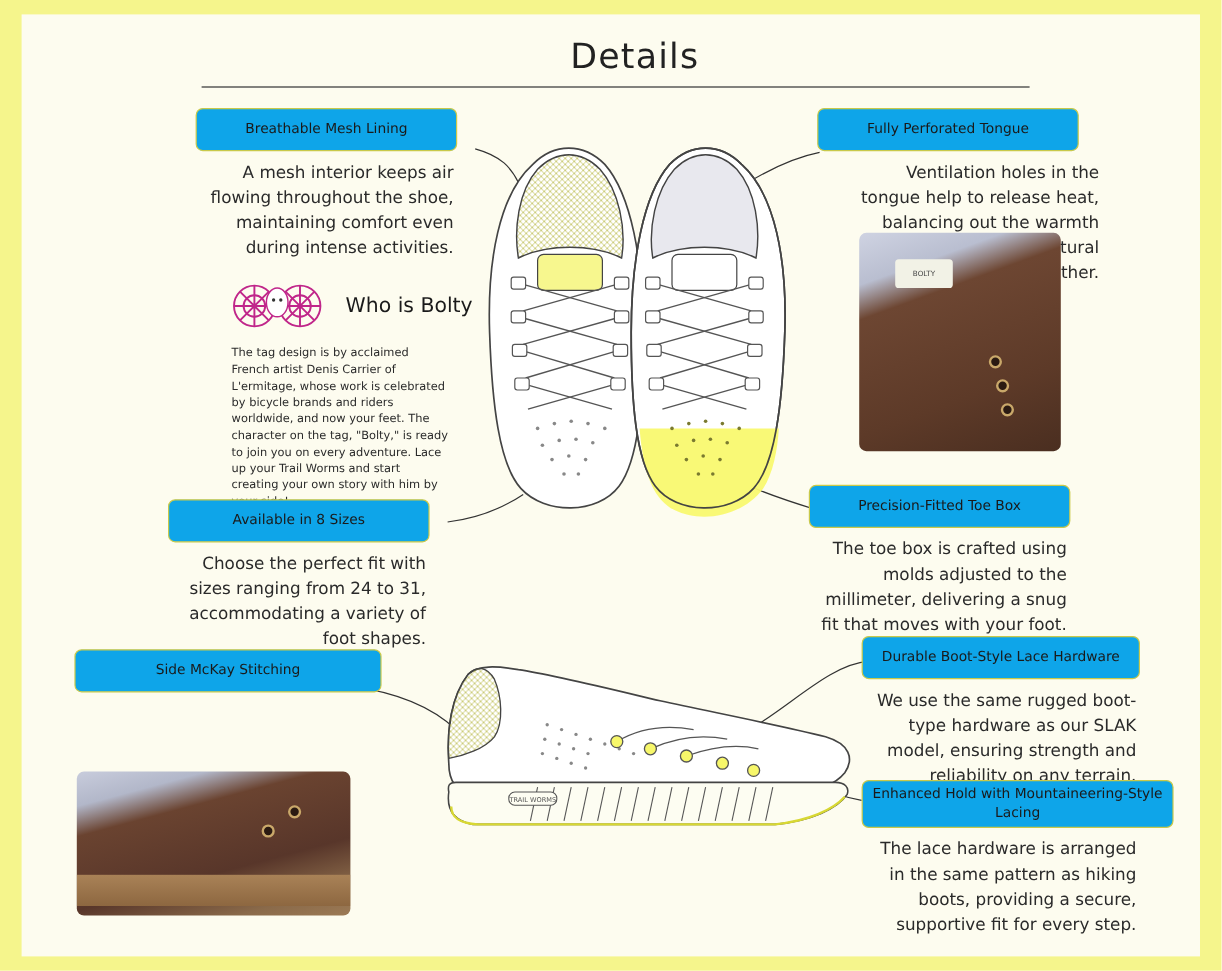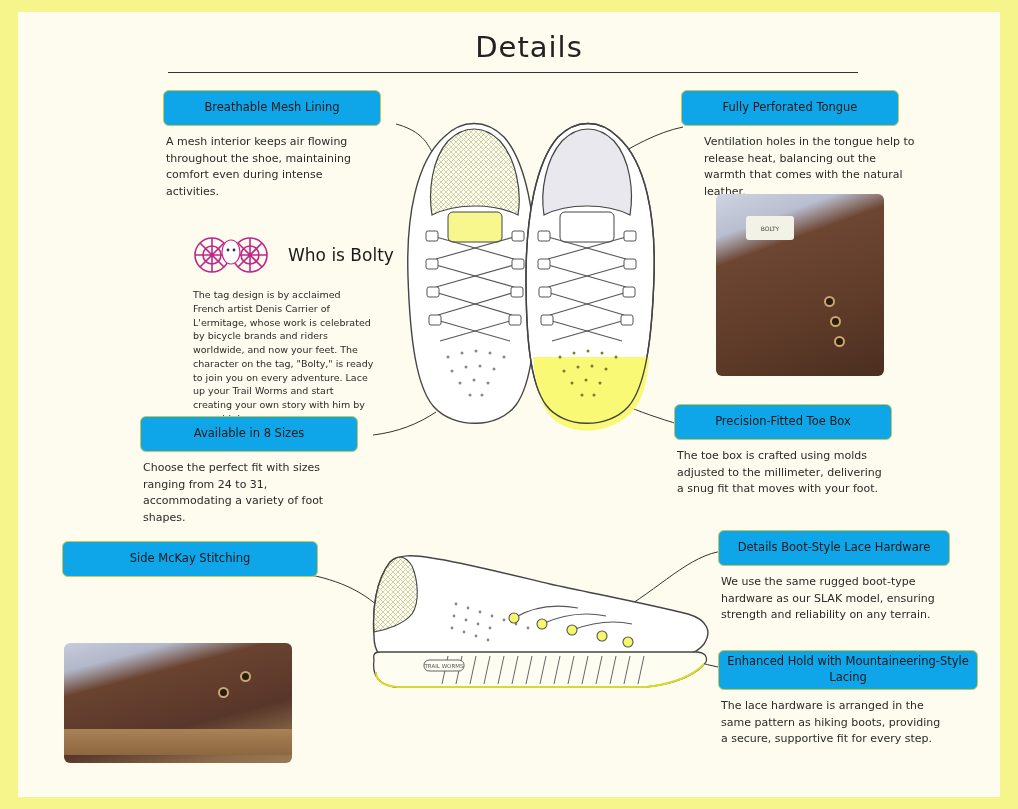--- a/index.html
+++ b/index.html
@@ -58,24 +58,24 @@
     text-align: center;
     line-height: 1.35;
     display: flex;
     align-items: center;
     justify-content: center;
     padding: 4px 6px;
     box-sizing: border-box;
   }
   .body-text {
     position: absolute;
-    font-size: 11px;
+    font-size: 14px;
     line-height: 1.5;
     color: #2a2a2a;
-    text-align: left;
+    text-align: right;
   }
 
   
   .photo {
     position: absolute;
     border-radius: 6px;
     overflow: hidden;
   }
   #photo-tongue {
     left: 698px; top: 182px; width: 168px; height: 182px;
@@ -392,21 +392,21 @@
       <span>Side McKay Stitching</span>
     </div>
 
     <div class="photo" id="photo-sole">
       <div class="photo-sole-band"></div>
       <div class="photo-eyelets" style="left:176px; top:28px;"></div>
       <div class="photo-eyelets" style="left:154px; top:44px;"></div>
     </div>
 
     <div class="callout" style="left:700px; top:518px; width:232px; height:36px;">
-      <span>Details Boot-Style Lace Hardware</span>
+      <span>Durable Boot-Style Lace Hardware</span>
     </div>
     <div class="body-text" style="left:703px; top:562px; width:226px;">We use the same rugged boot-type hardware as our SLAK model, ensuring strength and reliability on any terrain.</div>
 
     <div class="callout" style="left:700px; top:638px; width:260px; height:40px;">
       <span>Enhanced Hold with Mountaineering-Style Lacing</span>
     </div>
     <div class="body-text" style="left:703px; top:686px; width:226px;">The lace hardware is arranged in the same pattern as hiking boots, providing a secure, supportive fit for every step.</div>
 
   </div>
 </div>

